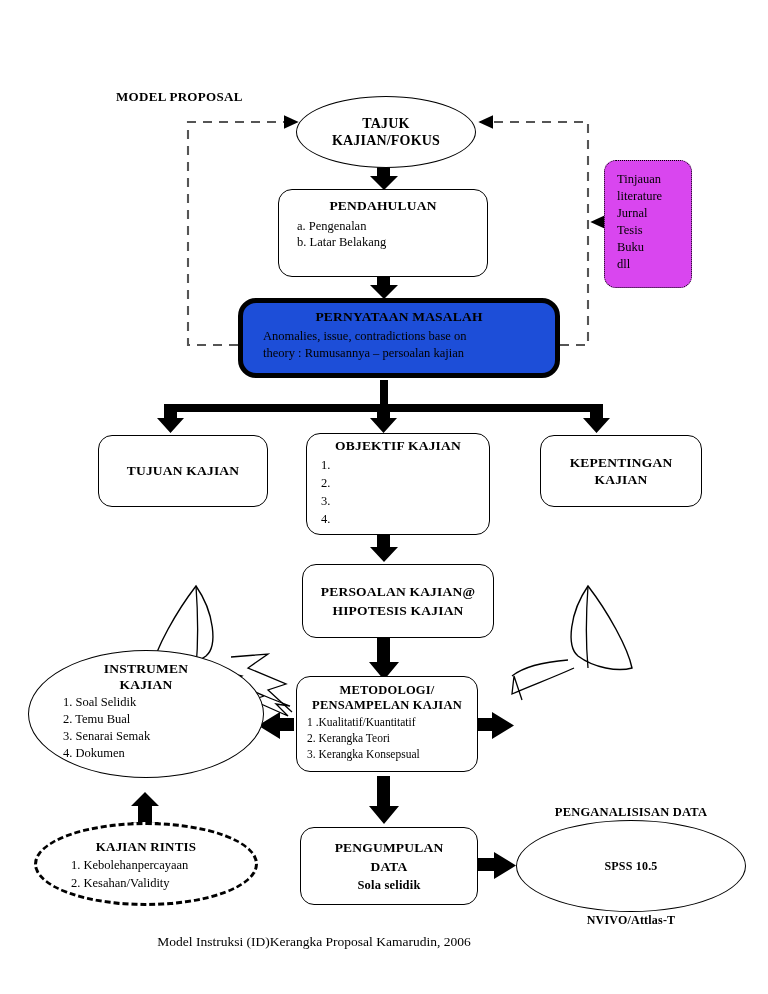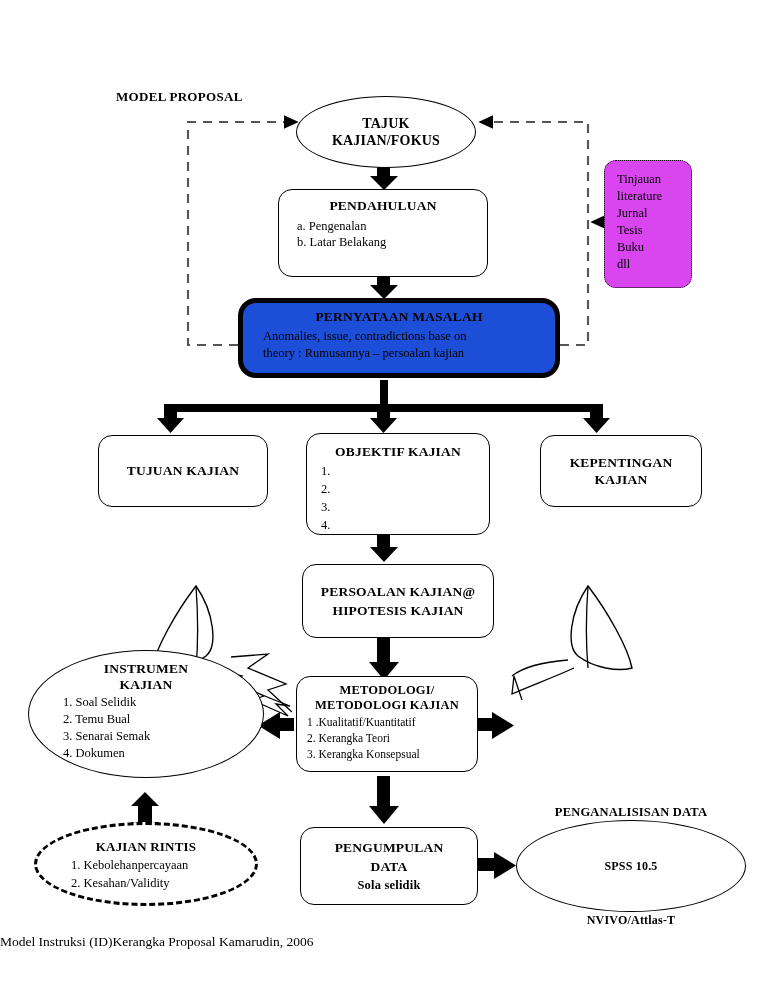--- a/index.html
+++ b/index.html
@@ -10,21 +10,21 @@
         align-items:center;justify-content:center;text-align:center;}
   .rbox{border:1.4px solid #000;border-radius:14px;background:#fff;}
   .rbox-thick{border:5px solid #000;border-radius:18px;background:#1d4ed8;}
   .oval{border:1.4px solid #000;border-radius:50%;background:#fff;}
   .oval-dashed{border:3px dashed #000;border-radius:50%;background:#fff;}
   .dotbox{border:1.4px dotted #000;border-radius:12px;background:#d946ef;}
   .ttl{font-weight:bold;letter-spacing:.2px;}
   .lines{align-self:flex-start;text-align:left;}
   svg{position:absolute;left:0;top:0;overflow:visible;}
   .hdr{position:absolute;font-weight:bold;font-size:13px;letter-spacing:.3px;}
-  .cap{position:absolute;font-size:13.5px;text-align:left;width:628px;font-family:Liberation Serif, serif;}
+  .cap{position:absolute;font-size:13.5px;text-align:center;width:628px;font-family:Liberation Serif, serif;}
 </style>
 </head>
 <body>
 
 <div id="canvas">
 
   <svg width="768" height="994" viewBox="0 0 768 994">
     <defs>
       <marker id="ah" markerWidth="9" markerHeight="9" refX="6.2" refY="3.2" orient="auto" markerUnits="strokeWidth">
         <path d="M0,0 L7,3.2 L0,6.4 z" fill="#000"></path>
@@ -150,21 +150,21 @@
       <div>Anomalies,   issue,   contradictions   base   on</div>
       <div>theory :   Rumusannya – persoalan kajian</div>
     </div>
   </div>
 
   <div class="node rbox" style="left:98px;top:435px;width:170px;height:72px;">
     <div class="ttl" style="font-size:13.5px;">TUJUAN KAJIAN</div>
   </div>
 
   <div class="node rbox" style="left:306px;top:433px;width:184px;height:102px;
-       justify-content:flex-end;padding-top:21px;">
+       justify-content:flex-start;padding-top:4px;">
     <div class="ttl" style="font-size:13.5px;">OBJEKTIF KAJIAN</div>
     <div class="lines" style="margin-left:14px;margin-top:2px;font-size:12.5px;line-height:18px;">
       <div>1.</div>
       <div>2.</div>
       <div>3.</div>
       <div>4.</div>
     </div>
   </div>
 
   <div class="node rbox" style="left:540px;top:435px;width:162px;height:72px;">
@@ -184,21 +184,21 @@
       <div>1.  Soal Selidik</div>
       <div>2.  Temu Bual</div>
       <div>3.  Senarai Semak</div>
       <div>4. Dokumen</div>
     </div>
   </div>
 
   <div class="node rbox" style="left:296px;top:676px;width:182px;height:96px;
        justify-content:flex-start;padding-top:6px;">
     <div class="ttl" style="font-size:12.5px;line-height:15px;">METODOLOGI/</div>
-    <div class="ttl" style="font-size:12.5px;line-height:15px;">METODOLOGI KAJIAN</div>
+    <div class="ttl" style="font-size:12.5px;line-height:15px;">PENSAMPELAN KAJIAN</div>
     <div class="lines" style="margin-left:10px;margin-top:1px;font-size:11.5px;line-height:16px;">
       <div>1 .Kualitatif/Kuantitatif</div>
       <div>2. Kerangka Teori</div>
       <div>3. Kerangka Konsepsual</div>
     </div>
   </div>
 
 
   <div class="node oval-dashed" style="left:34px;top:822px;width:224px;height:84px;
        justify-content:flex-start;padding-top:14px;">

